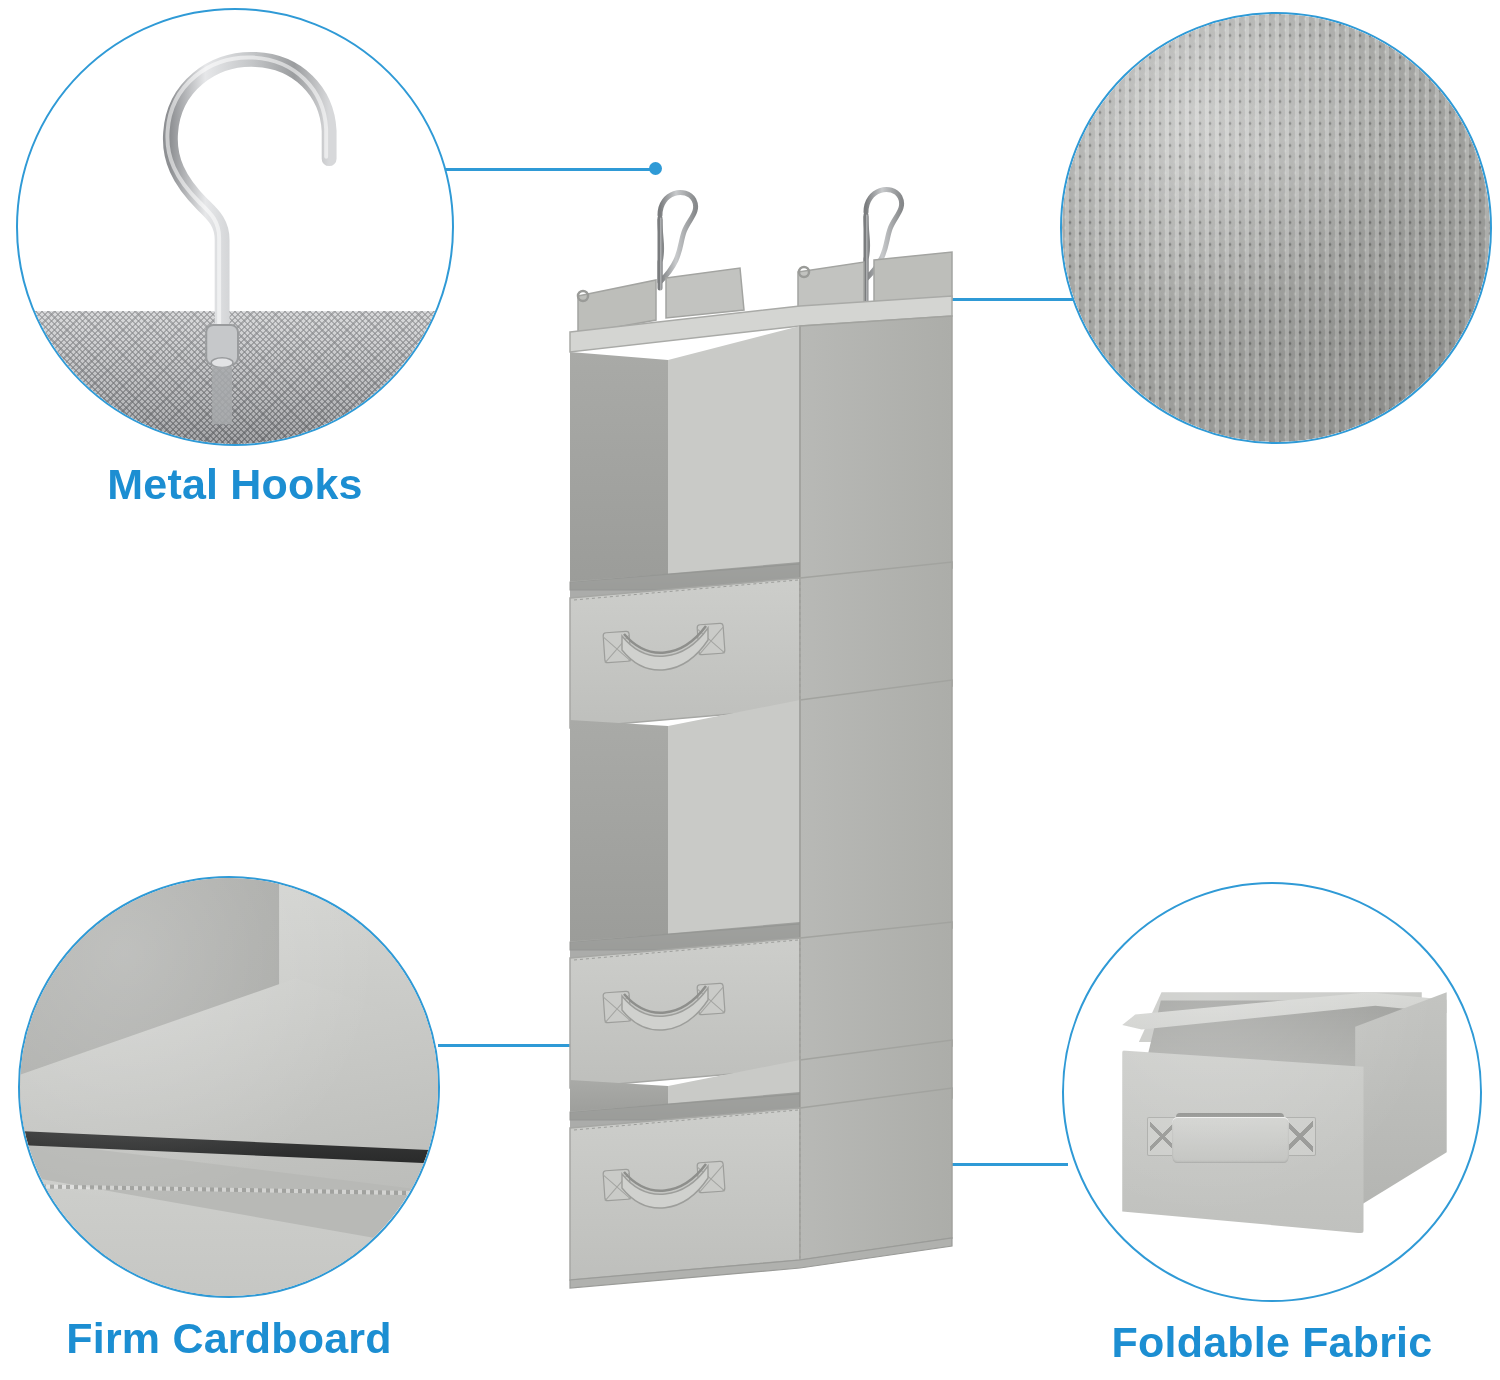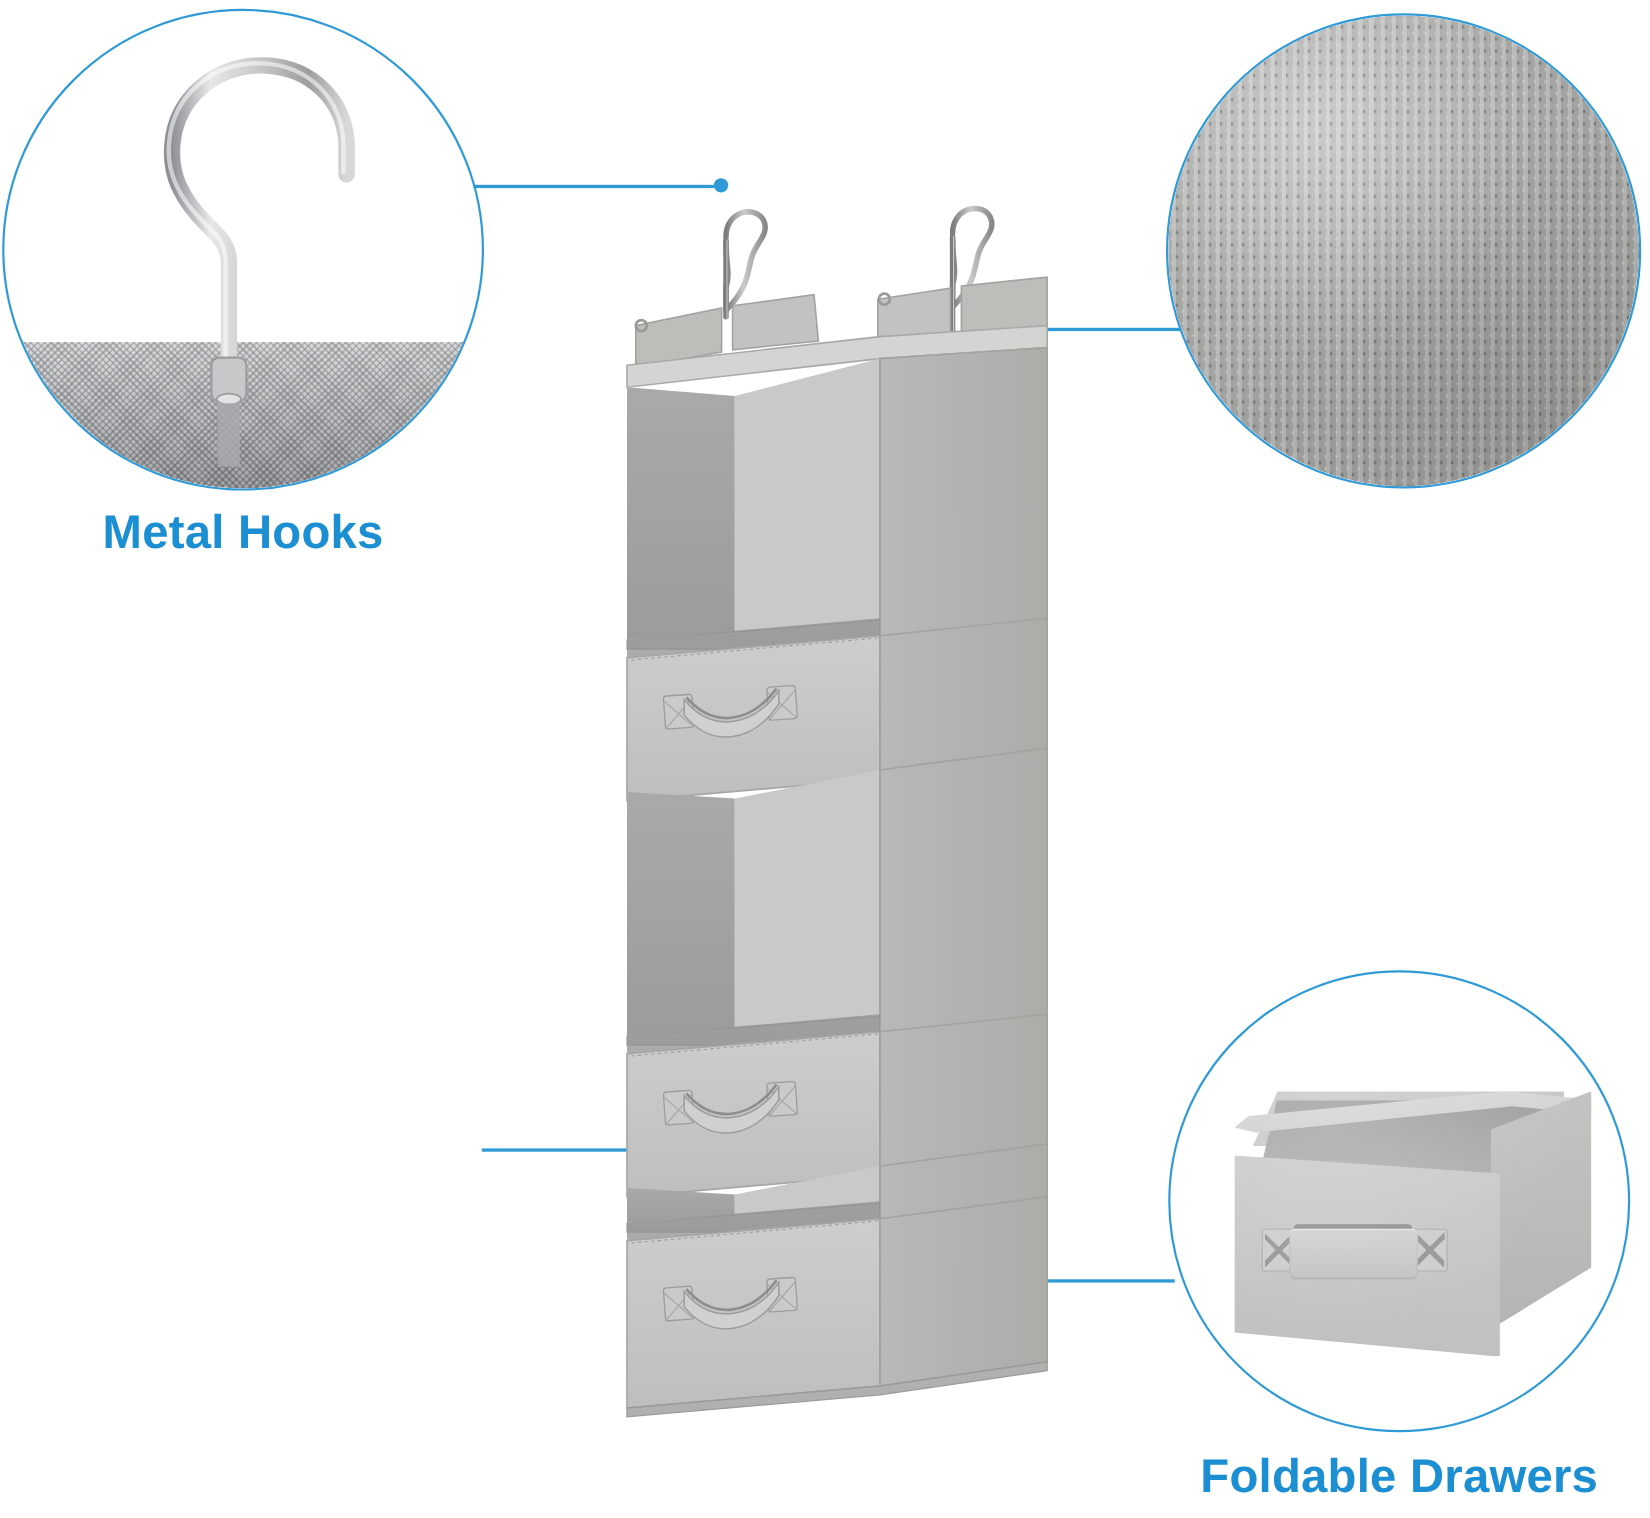--- a/index.html
+++ b/index.html
@@ -204,21 +204,21 @@
 
   <div class="conn" style="left:896px;top:298px;width:182px;"></div>
   <div class="dot" style="left:890px;top:292px;"></div>
 
   <div class="conn" style="left:438px;top:1044px;width:220px;"></div>
   <div class="dot" style="left:651px;top:1038px;"></div>
 
   <div class="conn" style="left:786px;top:1163px;width:282px;"></div>
   <div class="dot" style="left:780px;top:1157px;"></div>
 
-  <div class="callout" style="left:2px;top:8px;width:438px;height:438px;">
+  <div class="callout" style="left:16px;top:8px;width:438px;height:438px;">
     <div class="ring">
       <div class="art">
         <div class="hook-mesh"></div>
         <div class="hook-mesh-shadow"></div>
         <svg class="hook-svg" viewBox="0 0 438 438" preserveAspectRatio="none">
           <defs>
             <linearGradient id="metalg" x1="0" y1="0" x2="1" y2="0">
               <stop offset="0%" stop-color="#8e9093"></stop>
               <stop offset="22%" stop-color="#e6e7e9"></stop>
               <stop offset="52%" stop-color="#c3c5c7"></stop>
@@ -249,39 +249,54 @@
     <div class="ring">
       <div class="art">
         <div class="fabric"></div>
         <div class="fabric-dots"></div>
         <div class="fabric-weft"></div>
         <div class="fabric-shade"></div>
       </div>
     </div>
   </div>
 
+  <div class="callout" style="left:18px;top:876px;width:422px;height:422px;">
+    <div class="ring">
+      <div class="art">
+        <div class="cb-back"></div>
+        <div class="cb-leftwall"></div>
+        <div class="cb-rightwall"></div>
+        <div class="cb-shelf"></div>
+        <div class="cb-edge"></div>
+        <div class="cb-drawer"></div>
+        <div class="cb-seam"></div>
+        <div class="cb-gloss"></div>
+      </div>
+    </div>
+    <div class="cap" style="top:438px;">Firm Cardboard</div>
+  </div>
 
   <div class="callout" style="left:1062px;top:882px;width:420px;height:420px;">
     <div class="ring">
       <div class="art">
         <div class="fd-wrap">
           <div class="fd-backwall"></div>
           <div class="fd-inner"></div>
           <div class="fd-rim"></div>
           <div class="fd-side"></div>
           <div class="fd-front"></div>
           <div class="fd-tab l"></div>
           <div class="fd-tab r"></div>
           <div class="fd-handle-slot"></div>
           <div class="fd-handle"></div>
           <div class="fd-gloss"></div>
         </div>
       </div>
     </div>
-    <div class="cap" style="top:436px;">Foldable Drawers</div>
+    <div class="cap" style="top:436px;">Foldable Fabric</div>
   </div>
 
   <div id="product" style="left:548px;top:120px;width:420px;height:1170px;">
     <svg class="p-svg" viewBox="0 0 420 1170" preserveAspectRatio="none">
       <defs>
         <linearGradient id="faceG" x1="0" y1="0" x2="0" y2="1">
           <stop offset="0%" stop-color="#c6c7c4"></stop>
           <stop offset="100%" stop-color="#b9bab7"></stop>
         </linearGradient>
         <linearGradient id="sideG" x1="0" y1="0" x2="1" y2="0">

